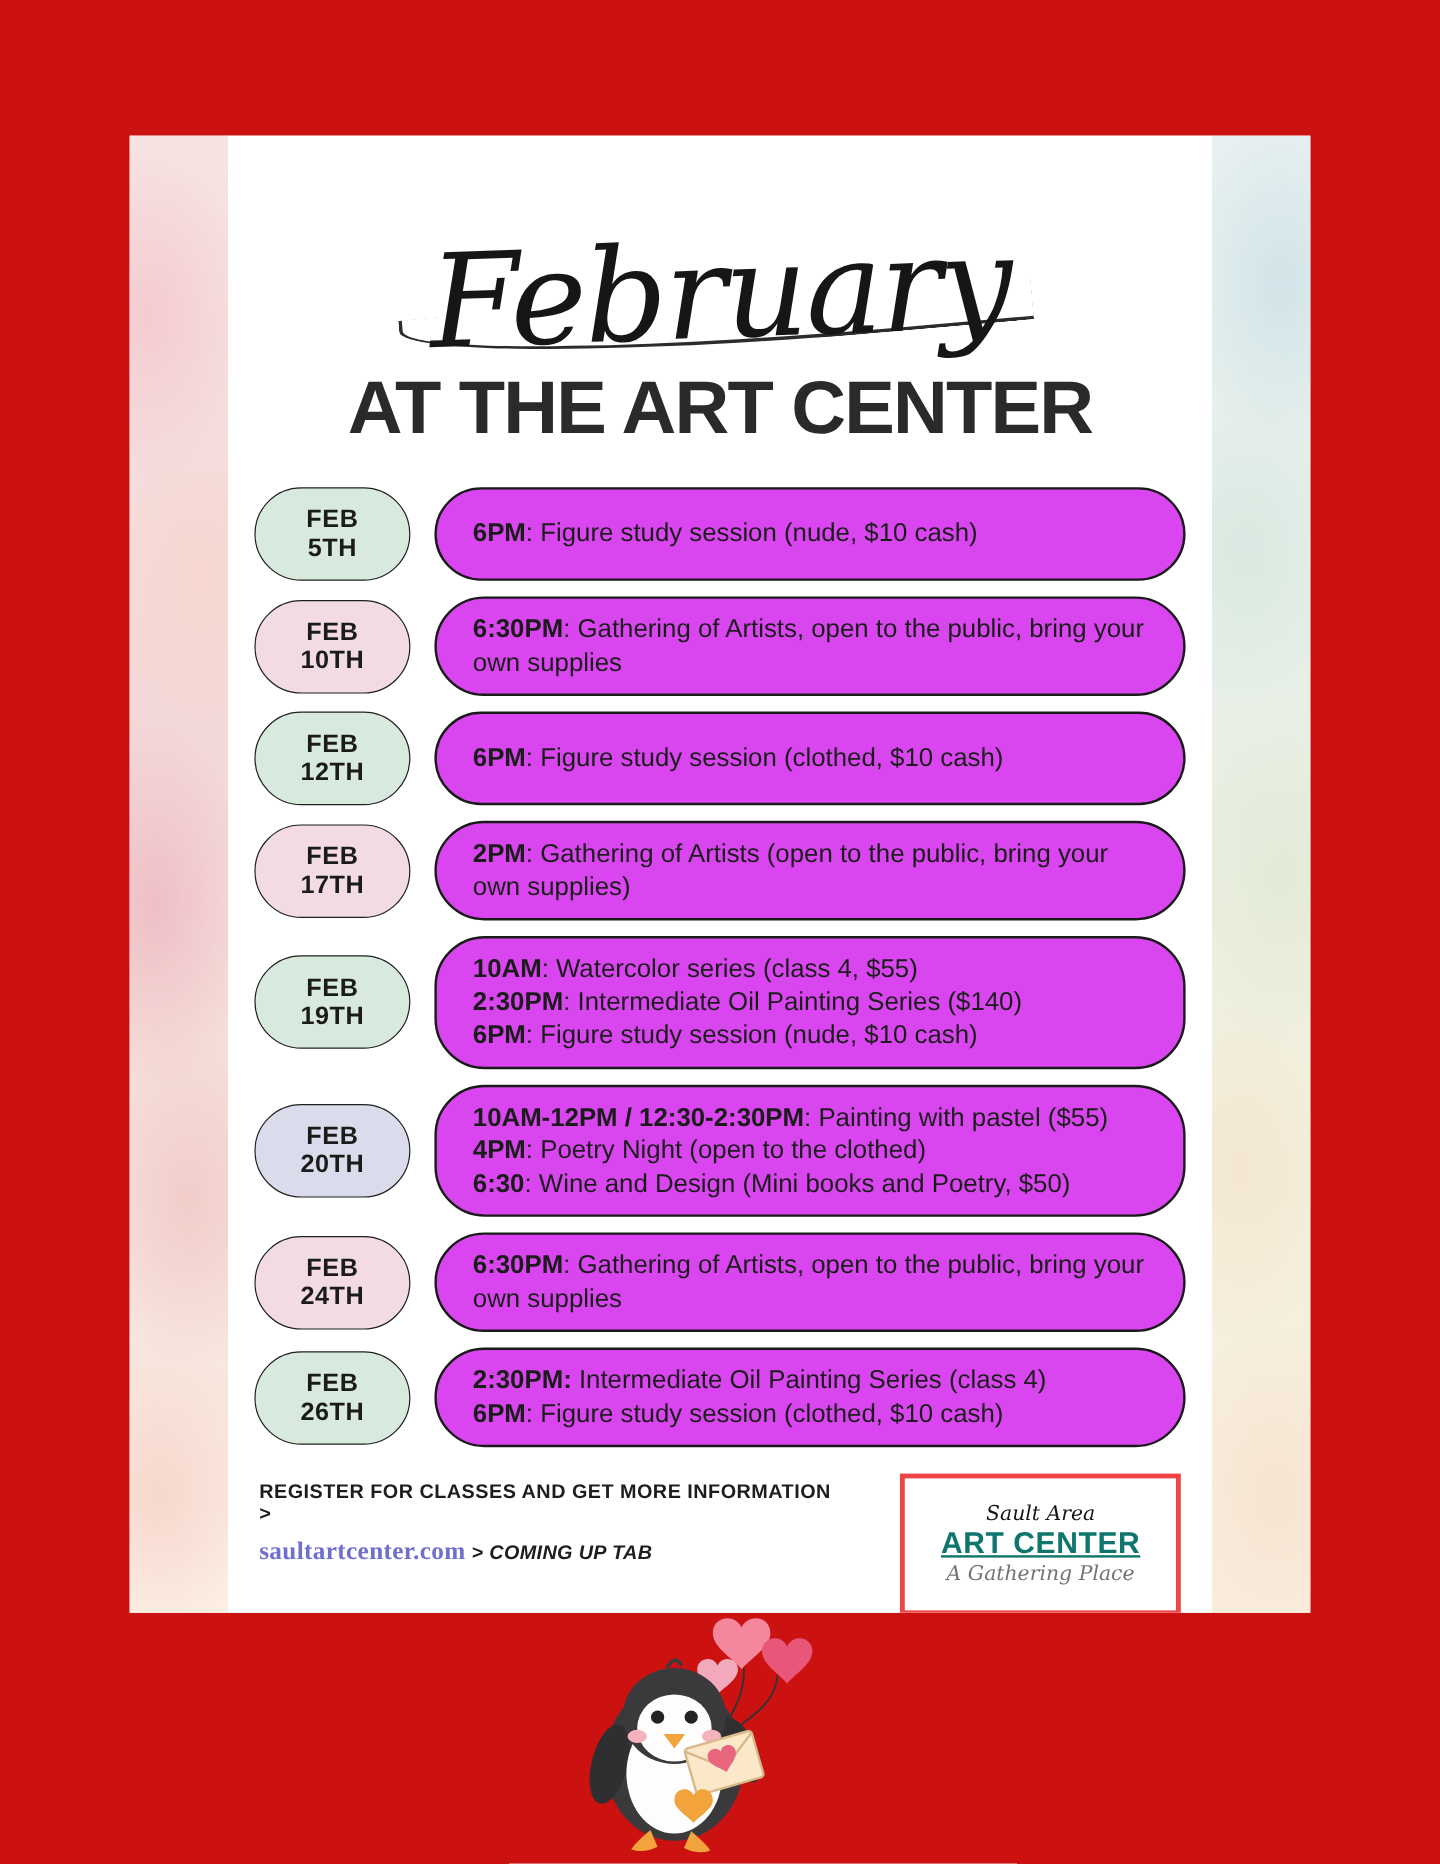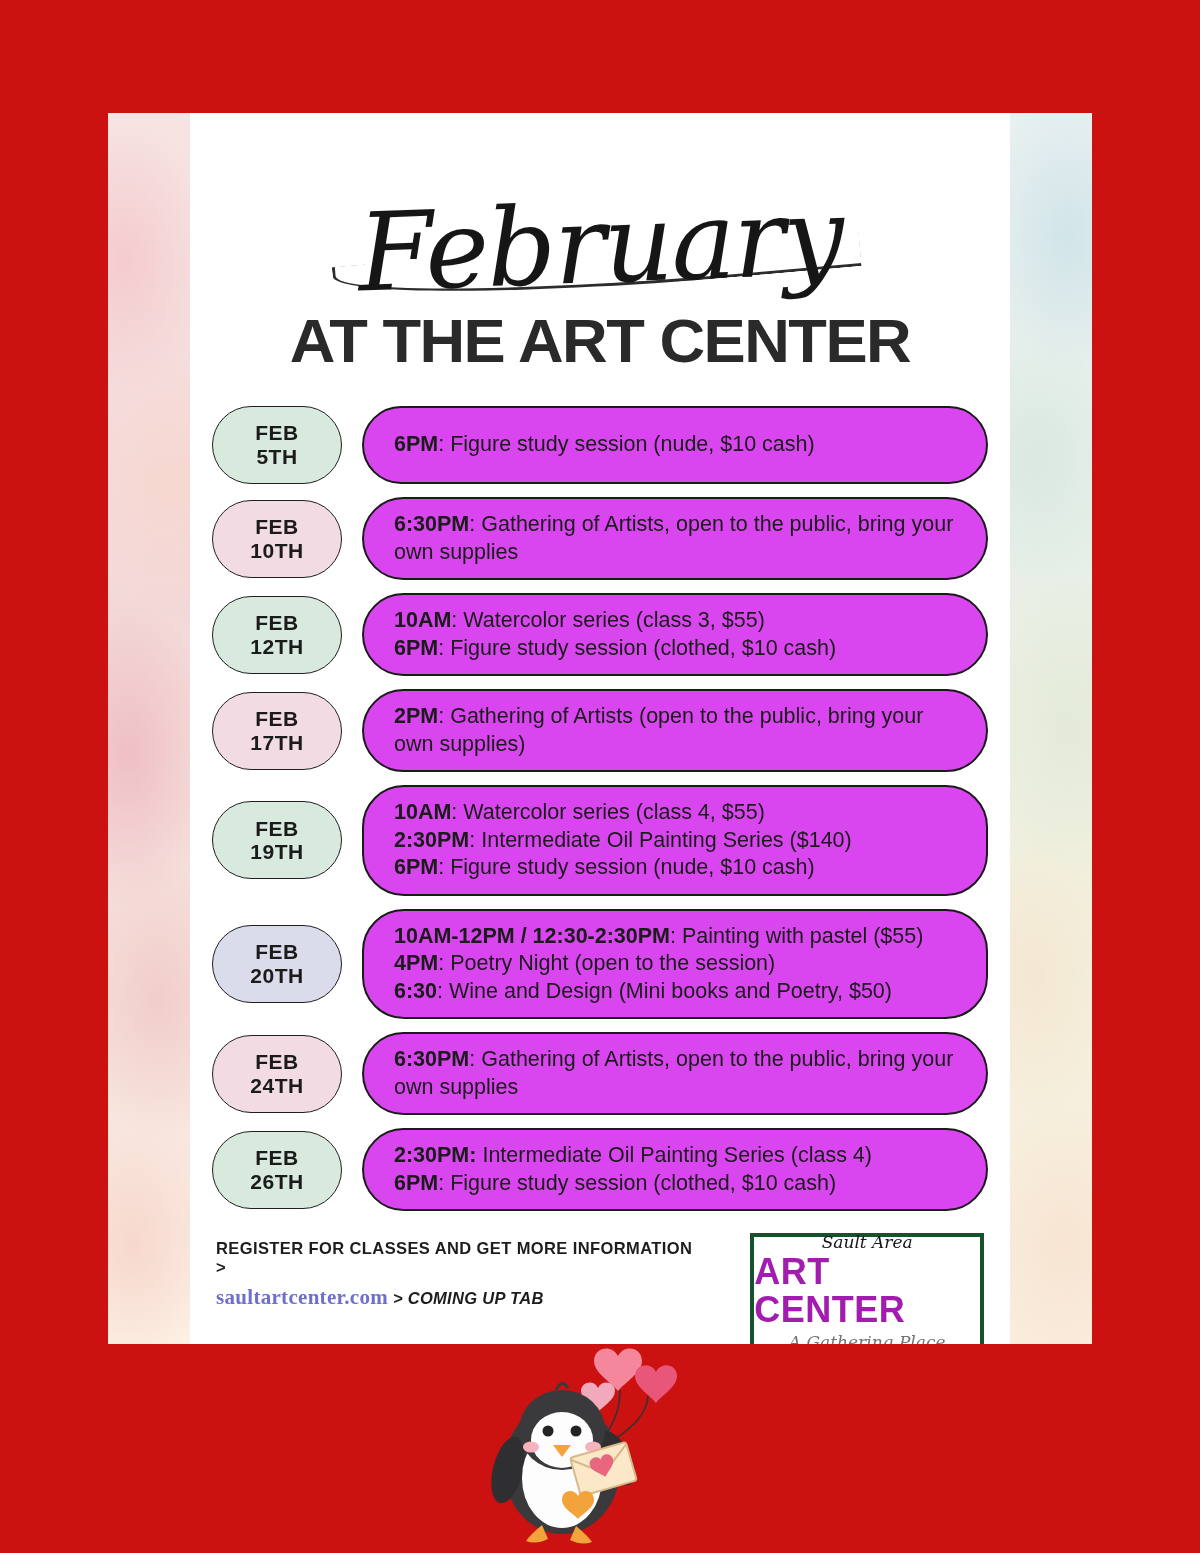--- a/index.html
+++ b/index.html
@@ -184,41 +184,42 @@
   }
   .register .l2 .tab {
     font-weight: bold;
     color: #1d1d1d;
     font-style: italic;
   }
 
   .logo {
     width: 236px;
     height: 118px;
-    border: 4px solid #14532d;
+    border: 4px solid #ef4444;
     display: flex;
     flex-direction: column;
     align-items: center;
     justify-content: center;
     background: #fff;
     margin-left: 28px;
   }
   .logo .l-small {
     font-family: "DejaVu Serif", serif;
     font-style: italic;
     font-size: 17px;
     color: #161616;
     margin-bottom: 1px;
   }
   .logo .l-main {
     font-weight: bold;
-    font-size: 36px;
+    font-size: 25px;
     letter-spacing: .5px;
-    color: #a21caf;
+    color: #0f766e;
     line-height: 1.05;
+    text-decoration: underline;
   }
   .logo .l-tag {
     font-family: "DejaVu Serif", serif;
     font-style: italic;
     font-size: 17px;
     color: #737373;
     margin-top: 3px;
   }
 
   
@@ -263,21 +264,20 @@
           <div class="event">
             <div class="line"><b>6:30PM</b><span>: </span><span>Gathering of Artists, open to the public, bring your own supplies</span></div>
           </div>
         </div>
         <div class="row">
           <div class="datechip chip-green">
             <span>FEB</span>
             <span>12TH</span>
           </div>
           <div class="event">
-            <div class="line"><b>10AM</b><span>: </span><span>Watercolor series (class 3, $55)</span></div>
             <div class="line"><b>6PM</b><span>: </span><span>Figure study session (clothed, $10 cash)</span></div>
           </div>
         </div>
         <div class="row">
           <div class="datechip chip-pink">
             <span>FEB</span>
             <span>17TH</span>
           </div>
           <div class="event">
             <div class="line"><b>2PM</b><span>: </span><span>Gathering of Artists (open to the public, bring your own supplies)</span></div>
@@ -294,21 +294,21 @@
             <div class="line"><b>6PM</b><span>: </span><span>Figure study session (nude, $10 cash)</span></div>
           </div>
         </div>
         <div class="row">
           <div class="datechip chip-purple">
             <span>FEB</span>
             <span>20TH</span>
           </div>
           <div class="event">
             <div class="line"><b>10AM-12PM / 12:30-2:30PM</b><span>: </span><span>Painting with pastel ($55)</span></div>
-            <div class="line"><b>4PM</b><span>: </span><span>Poetry Night (open to the session)</span></div>
+            <div class="line"><b>4PM</b><span>: </span><span>Poetry Night (open to the clothed)</span></div>
             <div class="line"><b>6:30</b><span>: </span><span>Wine and Design (Mini books and Poetry, $50)</span></div>
           </div>
         </div>
         <div class="row">
           <div class="datechip chip-pink">
             <span>FEB</span>
             <span>24TH</span>
           </div>
           <div class="event">
             <div class="line"><b>6:30PM</b><span>: </span><span>Gathering of Artists, open to the public, bring your own supplies</span></div>

